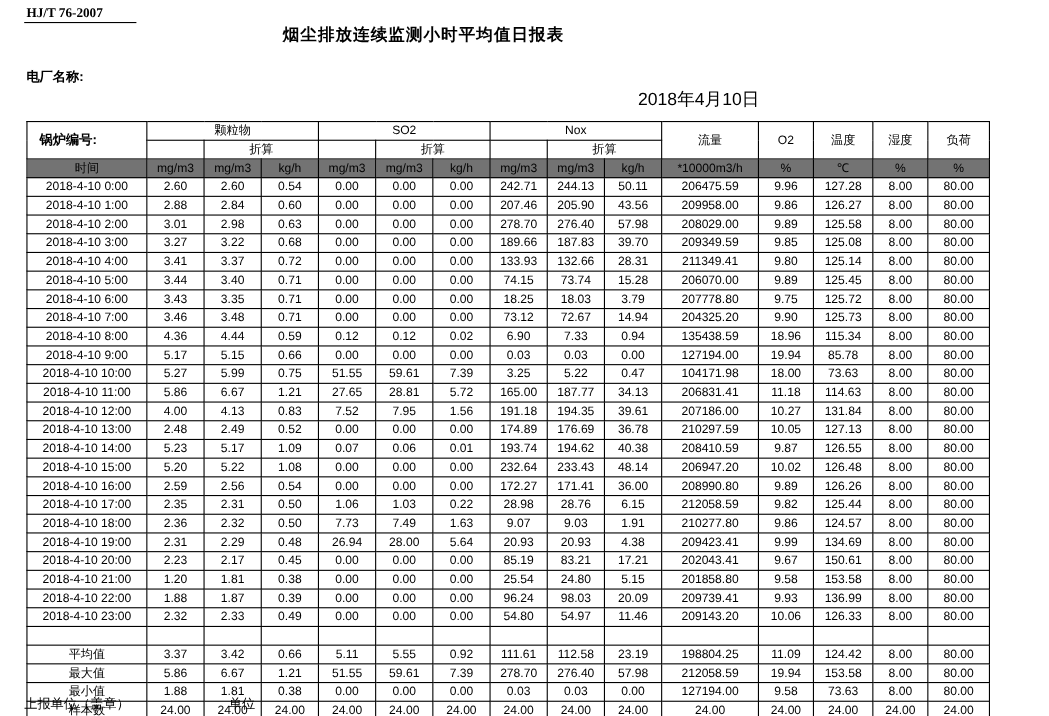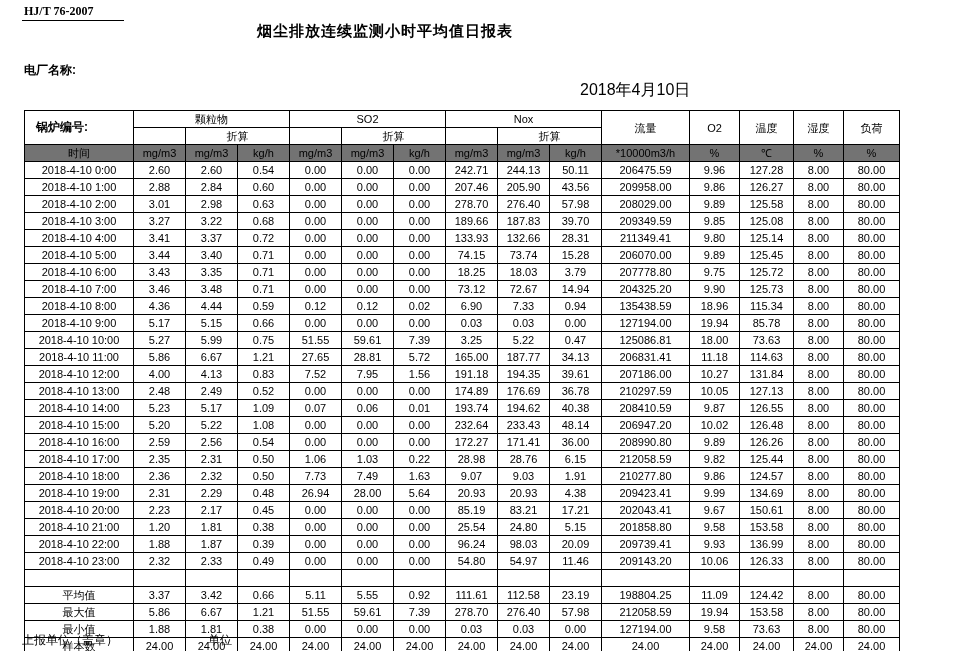--- a/index.html
+++ b/index.html
@@ -339,21 +339,21 @@
           <td class="time-col">2018-4-10 10:00</td>
           <td class="num">5.27</td>
           <td class="num">5.99</td>
           <td class="num">0.75</td>
           <td class="num">51.55</td>
           <td class="num">59.61</td>
           <td class="num">7.39</td>
           <td class="num">3.25</td>
           <td class="num">5.22</td>
           <td class="num">0.47</td>
-          <td class="num">125086.81</td>
+          <td class="num">104171.98</td>
           <td class="num">18.00</td>
           <td class="num">73.63</td>
           <td class="num">8.00</td>
           <td class="num">80.00</td>
         </tr>
         <tr>
           <td class="time-col">2018-4-10 11:00</td>
           <td class="num">5.86</td>
           <td class="num">6.67</td>
           <td class="num">1.21</td>

